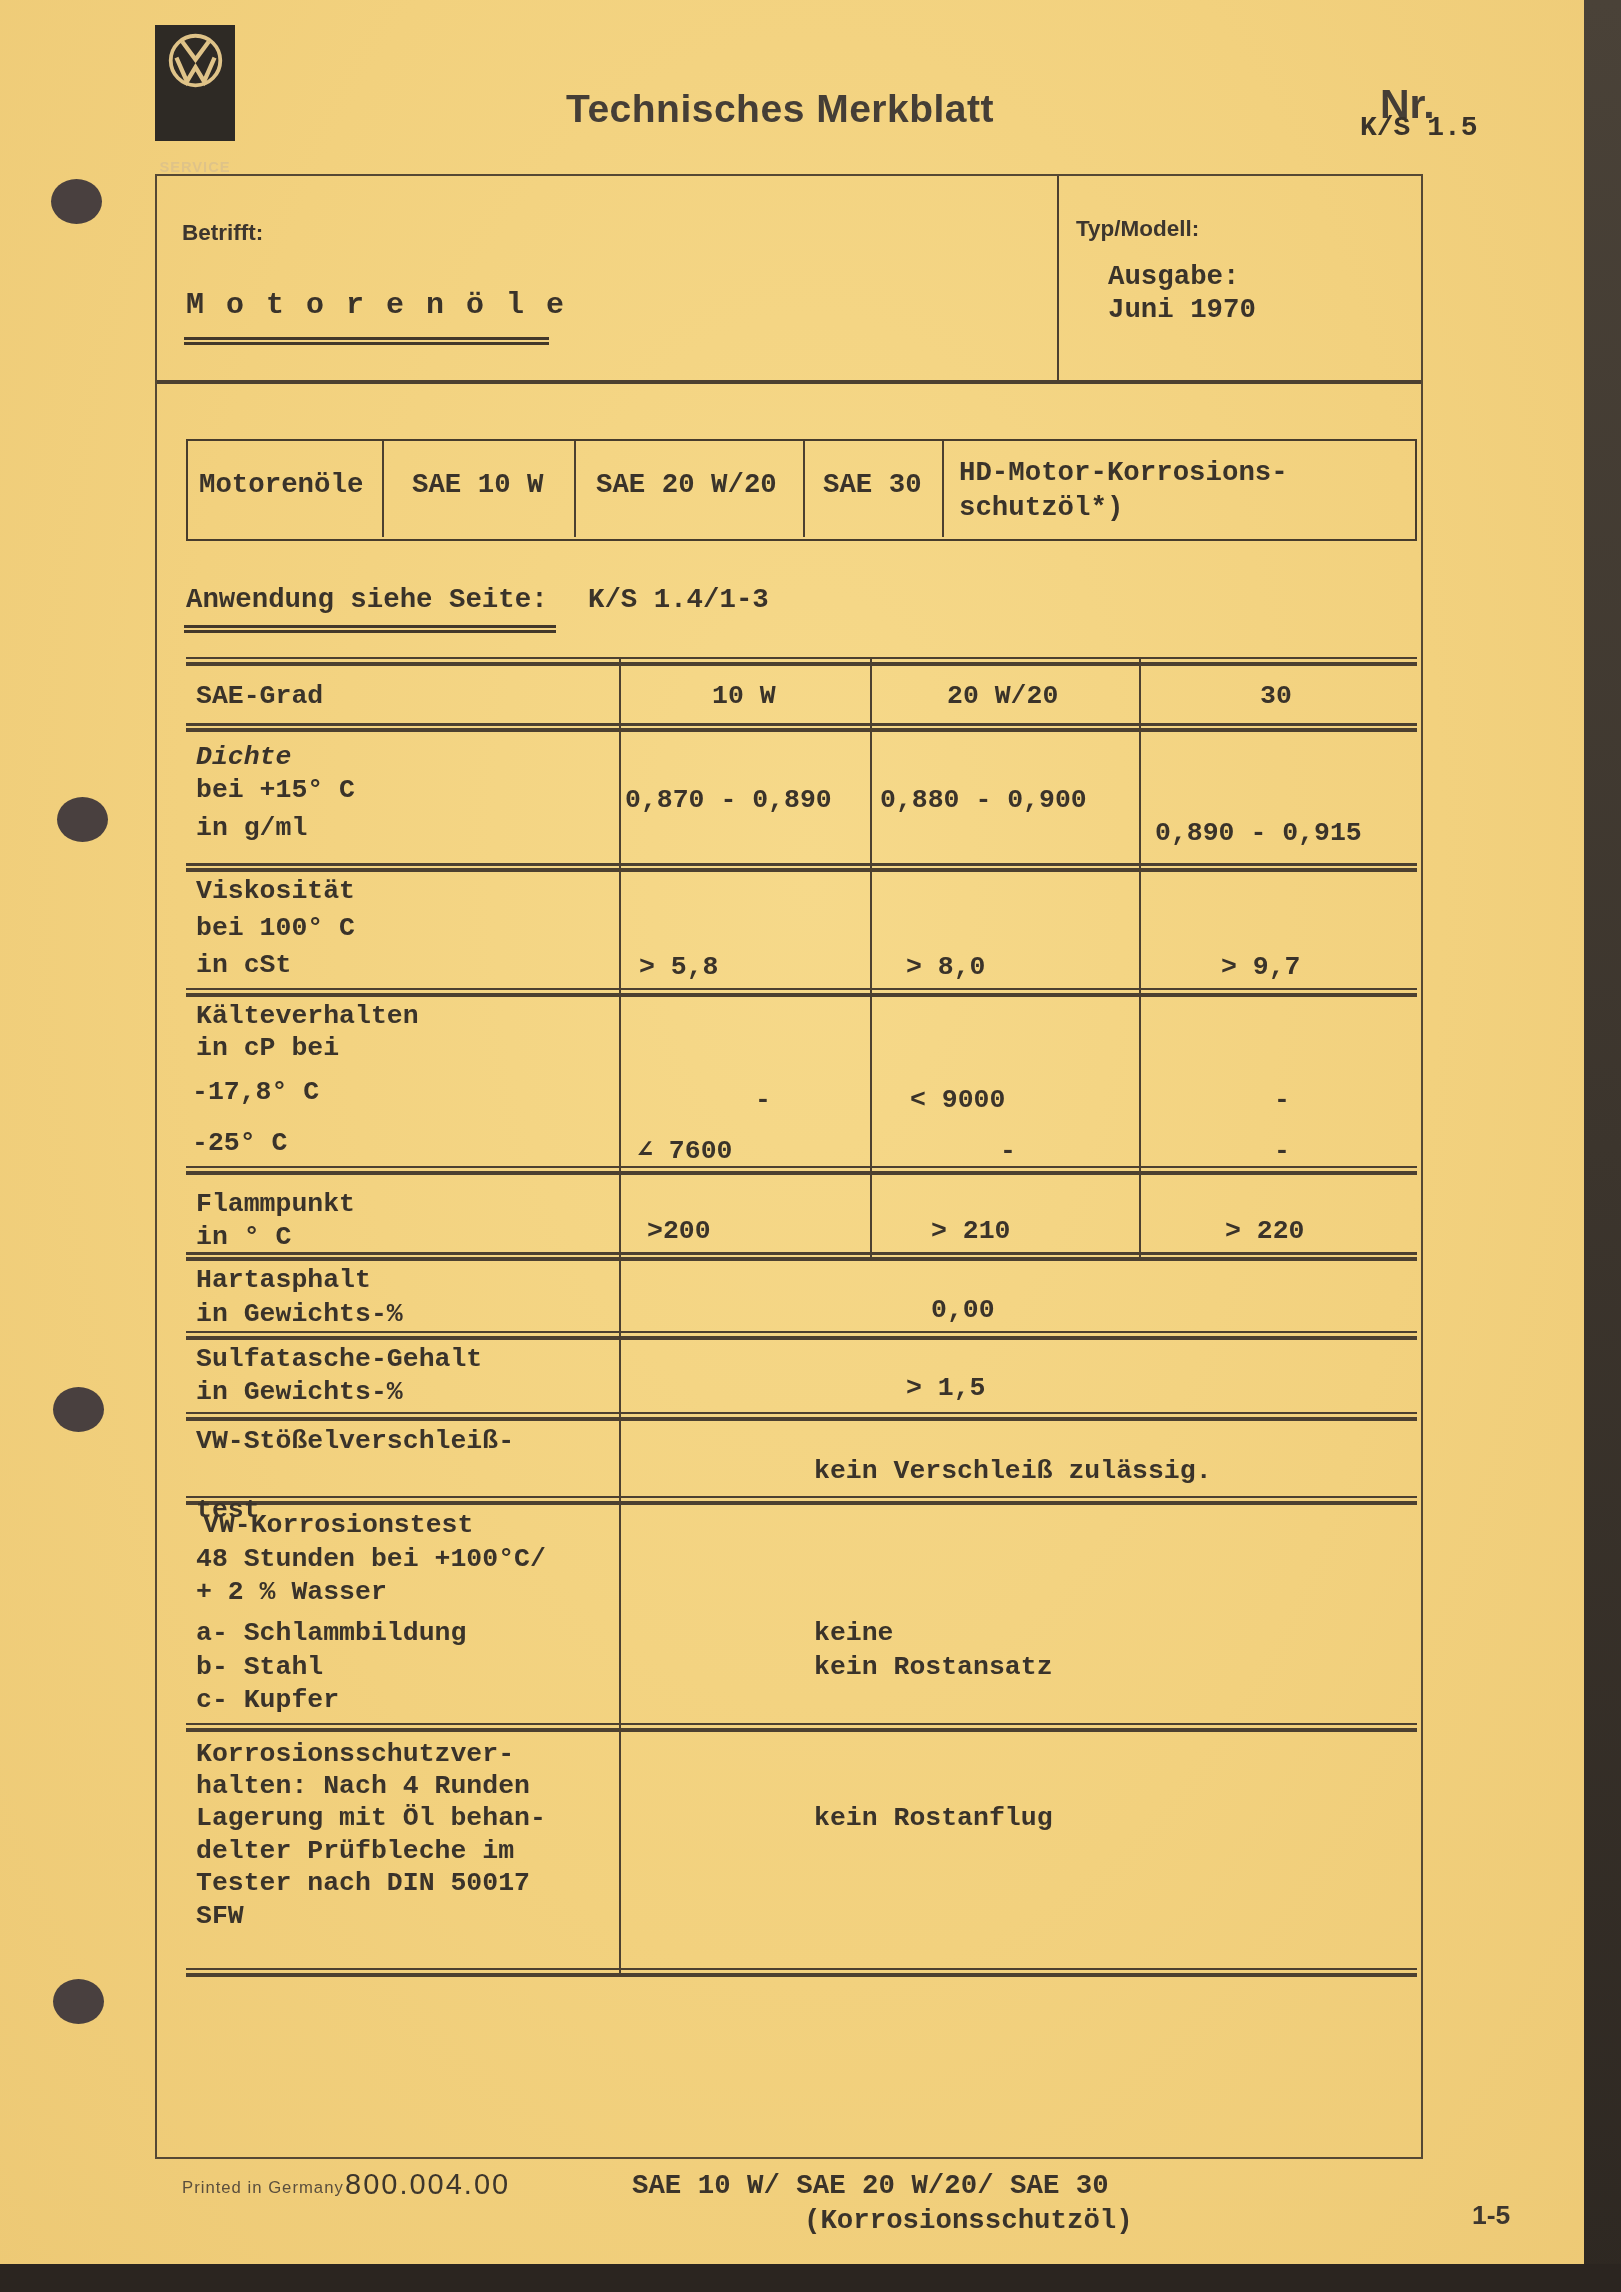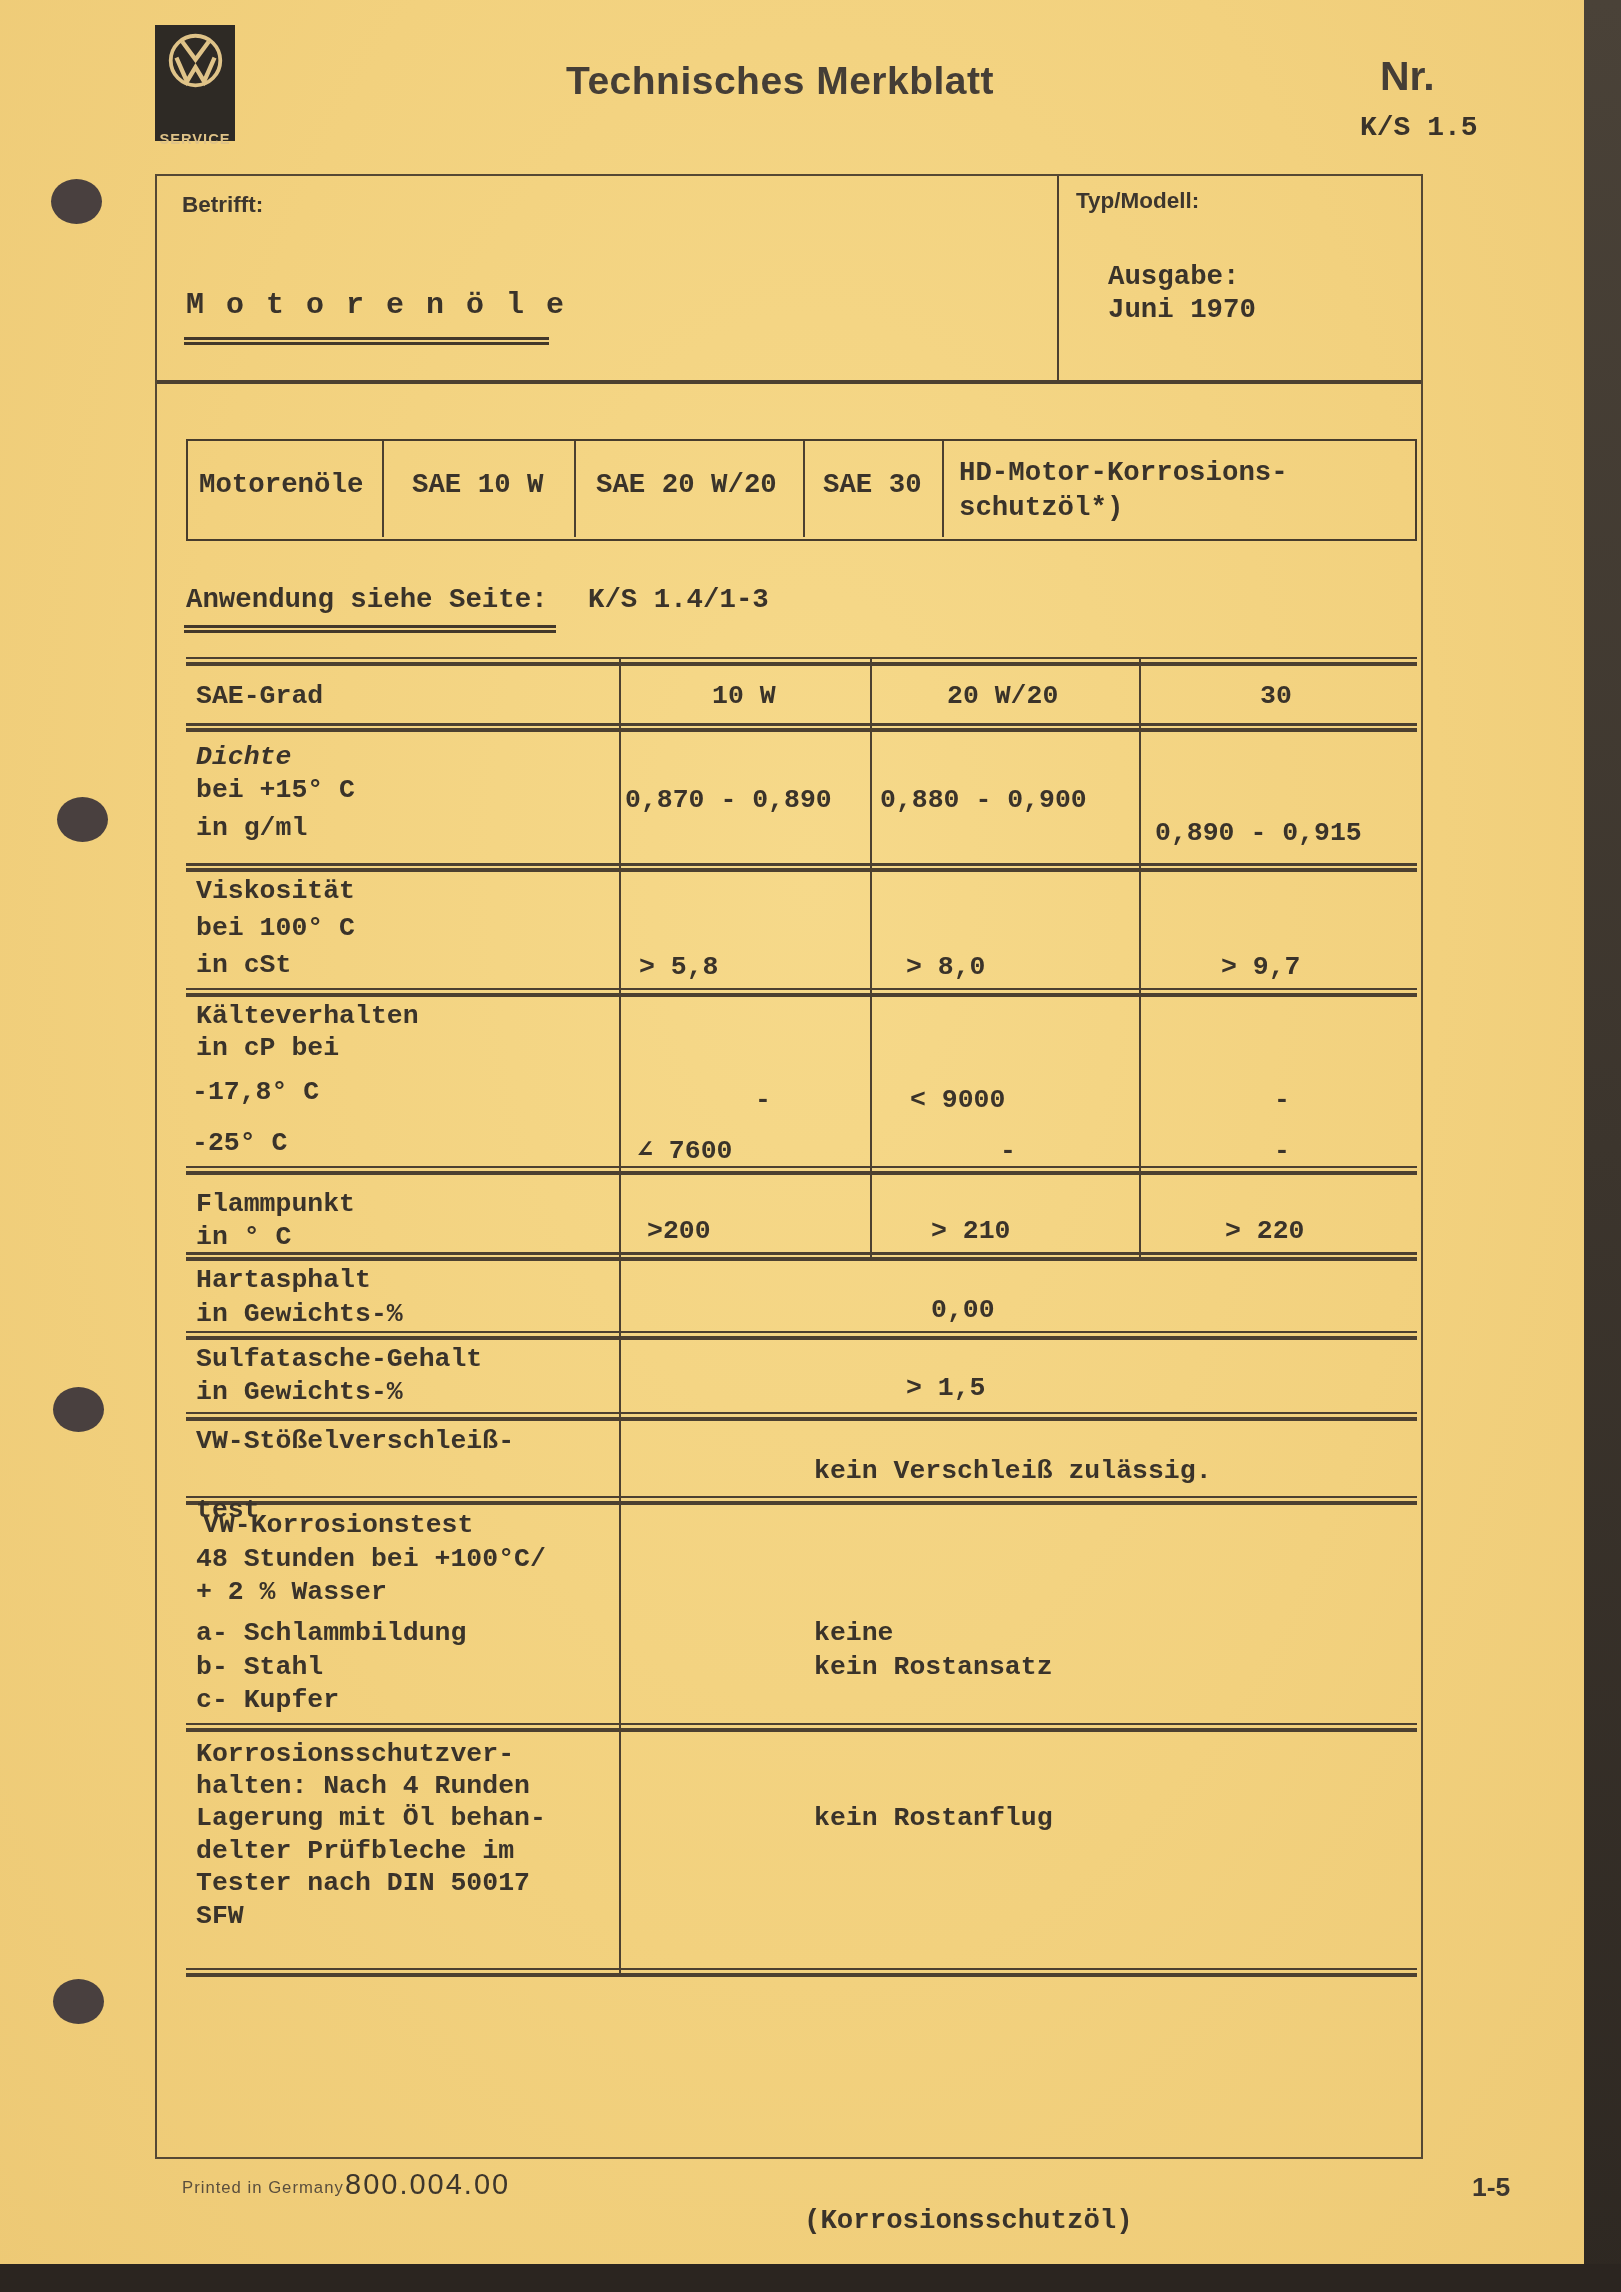--- a/index.html
+++ b/index.html
@@ -16,20 +16,21 @@
     font-family:"Liberation Mono","DejaVu Sans Mono",monospace;
     font-weight:700;
     color:#3a332a;
     white-space:pre;
   }
   .sans{
     font-family:"Liberation Sans","DejaVu Sans",sans-serif;
     font-weight:700;
     color:#3d362e;
     white-space:pre;
+    margin-top:28px;
   }
   .t28{font-size:27.4px;line-height:32px;}
   .t27{font-size:26.5px;line-height:32px;}
   .hline{
     height:8.8px;
     background:linear-gradient(to bottom,#4c4030 0 2.5px,rgba(0,0,0,0) 2.5px 5.4px,#4c4030 5.4px 8.8px);
   }
   .uline{
     height:7.8px;
     background:linear-gradient(to bottom,#43382a 0 2.9px,rgba(0,0,0,0) 2.9px 5.4px,#43382a 5.4px 7.4px);
@@ -166,20 +167,21 @@
   <div class="abs mono t27" style="left:196px;top:1738px;">Korrosionsschutzver-</div>
   <div class="abs mono t27" style="left:196px;top:1770px;">halten: Nach 4 Runden</div>
   <div class="abs mono t27" style="left:196px;top:1802px;">Lagerung mit Öl behan-</div>
   <div class="abs mono t27" style="left:196px;top:1835px;">delter Prüfbleche im</div>
   <div class="abs mono t27" style="left:196px;top:1867px;">Tester nach DIN 50017</div>
   <div class="abs mono t27" style="left:196px;top:1900px;">SFW</div>
   <div class="abs mono t27" style="left:814px;top:1802px;">kein Rostanflug</div>
 
   <div class="abs" style="left:182px;top:2178px;font-size:16.7px;letter-spacing:1px;color:#5a4e3d;white-space:pre;">Printed in Germany</div>
   <div class="abs" style="left:345px;top:2168px;font-size:29px;letter-spacing:2px;color:#3d362c;white-space:pre;">800.004.00</div>
+  <div class="abs mono t28" style="left:632px;top:2170px;">SAE 10 W/ SAE 20 W/20/ SAE 30</div>
   <div class="abs mono t28" style="left:804px;top:2205px;">(Korrosionsschutzöl)</div>
   <div class="abs sans" style="left:1472px;top:2172px;font-size:26.5px;">1-5</div>
 
   <div class="abs hole" style="left:51px;top:179px;"></div>
   <div class="abs hole" style="left:57px;top:797px;"></div>
   <div class="abs hole" style="left:53px;top:1387px;"></div>
   <div class="abs hole" style="left:53px;top:1979px;"></div>
 
   <div class="abs" style="left:1584px;top:0;width:37px;height:2293px;background:linear-gradient(to bottom,#4a4238,#2e2822);"></div>
   <div class="abs" style="left:0;top:2264px;width:1621px;height:28px;background:#2b2520;"></div>

